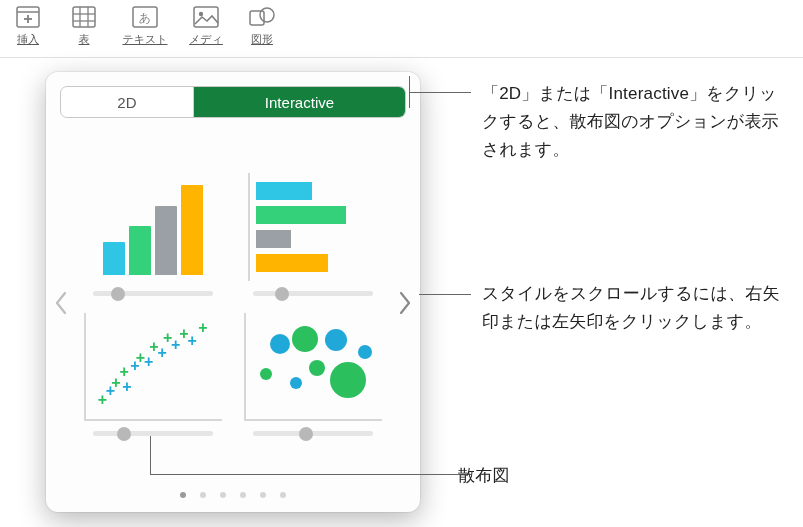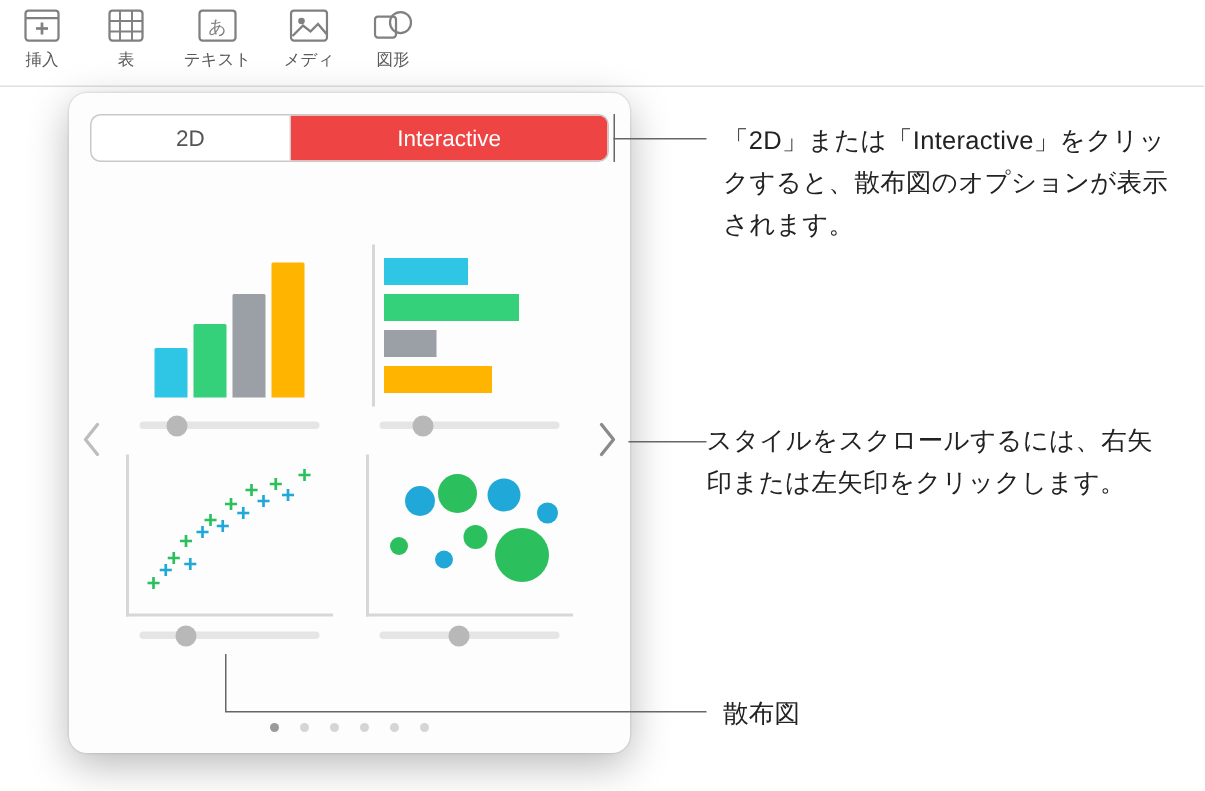--- a/index.html
+++ b/index.html
@@ -43,26 +43,27 @@
       height: 32px;
       display: flex;
       align-items: center;
       justify-content: center;
     }
     .tb-item.active .tb-icon { color: #fff; }
     .tb-label {
       font-size: 11px;
       color: #5a5a5a;
       white-space: nowrap;
+      text-decoration: underline;
     }
     
     .popover {
       position: absolute;
       left: 46px;
-      top: 62px;
+      top: 72px;
       width: 374px;
       height: 440px;
       background: #fdfdfd;
       border-radius: 12px;
       box-shadow: 0 8px 28px rgba(0,0,0,.28), 0 0 0 1px rgba(0,0,0,.06);
       display: flex;
       flex-direction: column;
     }
     .seg {
       margin: 14px 14px 6px 14px;
@@ -79,21 +80,21 @@
       align-items: center;
       justify-content: center;
       font-size: 15px;
       color: #555;
       border-right: 1px solid #d0d0d0;
       cursor: pointer;
     }
     .seg-item:last-child { border-right: 0; }
     .seg-item.large { flex: 1.6; }
     .seg-item.selected {
-      background: #ef4444;
+      background: #15803d;
       color: #fff;
       border-right: 0;
     }
     .gallery {
       flex: 1;
       position: relative;
       display: flex;
       align-items: center;
     }
     .nav-arrow {
@@ -403,14 +404,14 @@
 
 <div class="tick" style="left:409px; top:76px; height:32px;"></div>
 <div class="leader" style="left:409px; top:92px; width:62px;"></div>
 
 <div class="leader" style="left:419px; top:294px; width:52px;"></div>
 
 <div class="leader v" style="left:150px; top:436px; height:38px;"></div>
 <div class="leader" style="left:150px; top:474px; width:321px;"></div>
 
 <div class="callout" style="left:482px; top:80px; width:308px;">「2D」または「Interactive」をクリックすると、散布図のオプションが表示されます。</div>
-<div class="callout" style="left:471px; top:280px; width:308px;">スタイルをスクロールするには、右矢印または左矢印をクリックします。</div>
-<div class="callout" style="left:482px; top:462px;">散布図</div>
+<div class="callout" style="left:482px; top:280px; width:308px;">スタイルをスクロールするには、右矢印または左矢印をクリックします。</div>
+<div class="callout" style="left:458px; top:462px;">散布図</div>
 
 </body></html>

